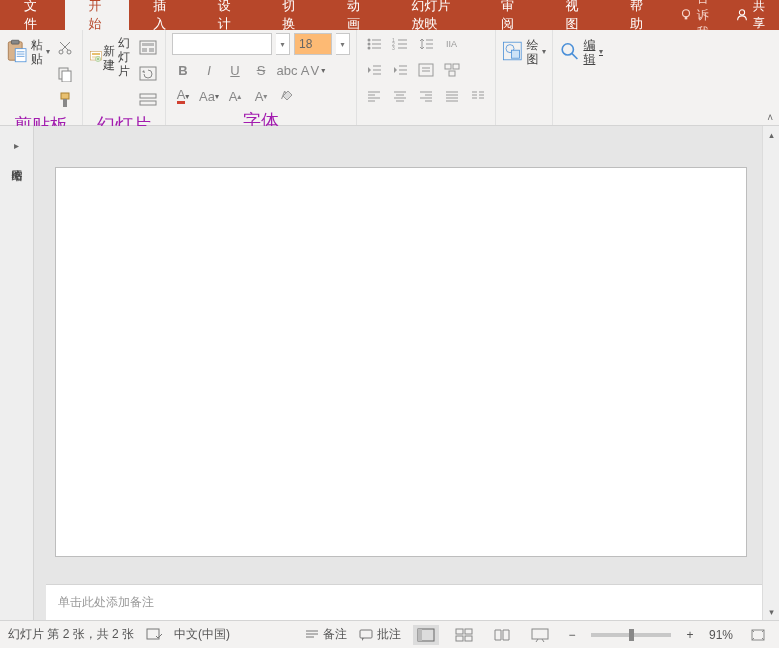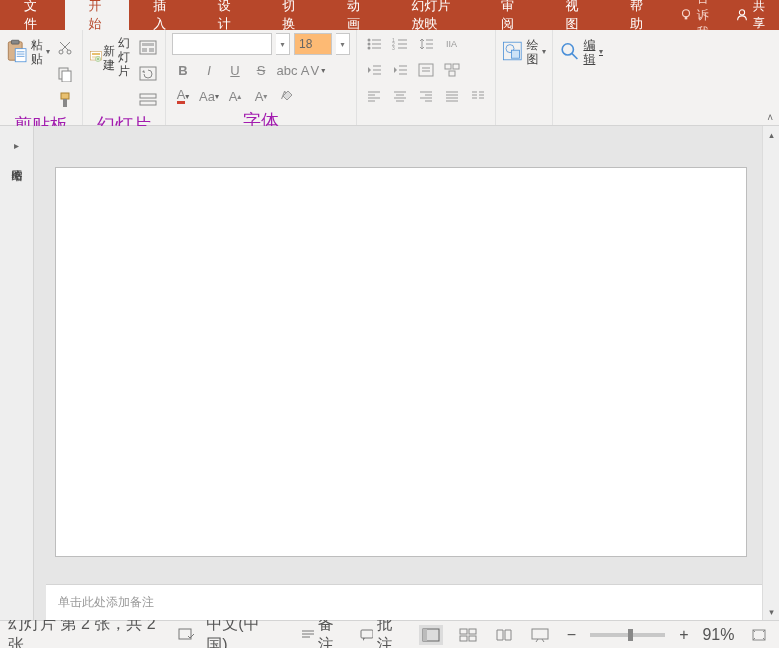--- a/index.html
+++ b/index.html
@@ -35,21 +35,21 @@
 .collapse-arrow { font-size: 10px; color: #666; cursor: pointer; }
 .vtext { writing-mode: vertical-rl; font-size: 11px; color: #444; }
 .canvas-area { flex: 1; position: relative; background: #e6e6e6; }
 .slide { position: absolute; left: 22px; top: 42px; width: 690px; height: 388px; background: #fff; box-shadow: 0 0 0 1px #bdbdbd; }
 .vscroll { width: 17px; background: #efefef; border-left: 1px solid #dcdcdc; position: relative; }
 .vscroll .up, .vscroll .down { position: absolute; left: 0; width: 17px; height: 17px; display: flex; align-items: center; justify-content: center; font-size: 9px; color: #666; cursor: pointer; }
 .vscroll .up { top: 0; } .vscroll .down { bottom: 0; }
 .notes { position: absolute; left: 46px; right: 17px; bottom: 0; height: 36px; background: #fff; border-top: 1px solid #d4d4d4; display: flex; align-items: center; padding: 0 12px; color: #999; font-size: 12px; }
 
 
-.status { height: 28px; background: #f3f2f1; border-top: 1px solid #d4d4d4; display: flex; align-items: center; padding: 0 8px; gap: 12px; font-size: 16px; color: #555; }
+.status { height: 28px; background: #f3f2f1; border-top: 1px solid #d4d4d4; display: flex; align-items: center; padding: 0 8px; gap: 12px; font-size: 12px; color: #555; }
 .status .seg { display: flex; align-items: center; gap: 4px; }
 .view-btn { width: 26px; height: 20px; display: flex; align-items: center; justify-content: center; color: #666; cursor: pointer; }
 .view-btn.active { background: #dcdcdc; }
 .zoom-slider { width: 80px; height: 4px; background: #c8c8c8; position: relative; }
 .zoom-thumb { position: absolute; left: 38px; top: -4px; width: 5px; height: 12px; background: #888; }
 .zminus, .zplus { width: 14px; text-align: center; cursor: pointer; }
 svg { display: block; }
 </style>
 </head>
 <body>

